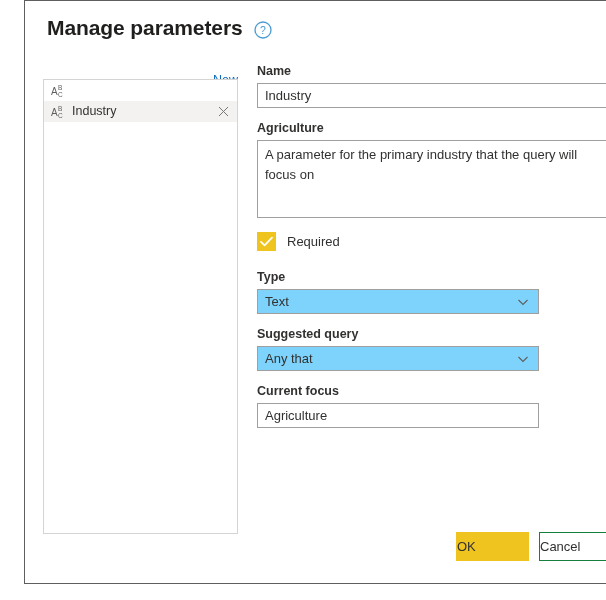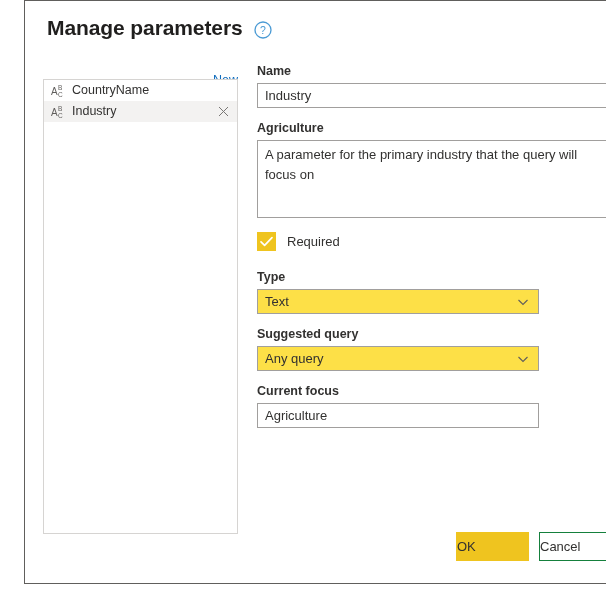--- a/index.html
+++ b/index.html
@@ -156,21 +156,21 @@
     overflow: hidden;
   }
   .field-block { margin-bottom: 12px; }
   .field-block.narrow .txt-input,
   .field-block.narrow .combo { width: 282px; }
 
   .combo {
     position: relative;
     height: 25px;
     border: 1px solid #a19f9d;
-    background: #fde047;
+    background: #7dd3fc;
     box-sizing: border-box;
     display: flex;
     align-items: center;
     cursor: pointer;
   }
   .combo-value {
     font-size: 13px;
     color: #323130;
     padding-left: 7px;
     line-height: 23px;
@@ -251,21 +251,20 @@
     <div class="new-link">New</div>
 
     <div class="param-list">
 
       <div class="param-row">
         <svg class="abc-icon" viewBox="0 0 15 15">
           <text x="0" y="12" font-family="Liberation Sans, sans-serif" font-size="10" fill="#605e5c">A</text>
           <text x="7" y="7" font-family="Liberation Sans, sans-serif" font-size="6.5" fill="#605e5c">B</text>
           <text x="7" y="14" font-family="Liberation Sans, sans-serif" font-size="6.5" fill="#605e5c">C</text>
         </svg>
-        <span class="param-label">CountryName</span>
       </div>
 
       <div class="param-row selected">
         <svg class="abc-icon" viewBox="0 0 15 15">
           <text x="0" y="12" font-family="Liberation Sans, sans-serif" font-size="10" fill="#605e5c">A</text>
           <text x="7" y="7" font-family="Liberation Sans, sans-serif" font-size="6.5" fill="#605e5c">B</text>
           <text x="7" y="14" font-family="Liberation Sans, sans-serif" font-size="6.5" fill="#605e5c">C</text>
         </svg>
         <span class="param-label">Industry</span>
         <svg class="delete-icon" viewBox="0 0 11 11">
@@ -302,21 +301,21 @@
         <span class="combo-value">Text</span>
         <svg class="chevron" viewBox="0 0 12 12">
           <path d="M1.5 4 L6 8.5 L10.5 4" stroke="#605e5c" stroke-width="1.1" fill="none"></path>
         </svg>
       </div>
     </div>
 
     <div class="field-block narrow">
       <div class="field-label">Suggested query</div>
       <div class="combo">
-        <span class="combo-value">Any query</span>
+        <span class="combo-value">Any that</span>
         <svg class="chevron" viewBox="0 0 12 12">
           <path d="M1.5 4 L6 8.5 L10.5 4" stroke="#605e5c" stroke-width="1.1" fill="none"></path>
         </svg>
       </div>
     </div>
 
     <div class="field-block narrow">
       <div class="field-label">Current focus</div>
       <input class="txt-input" type="text" value="Agriculture" style="">
     </div>

